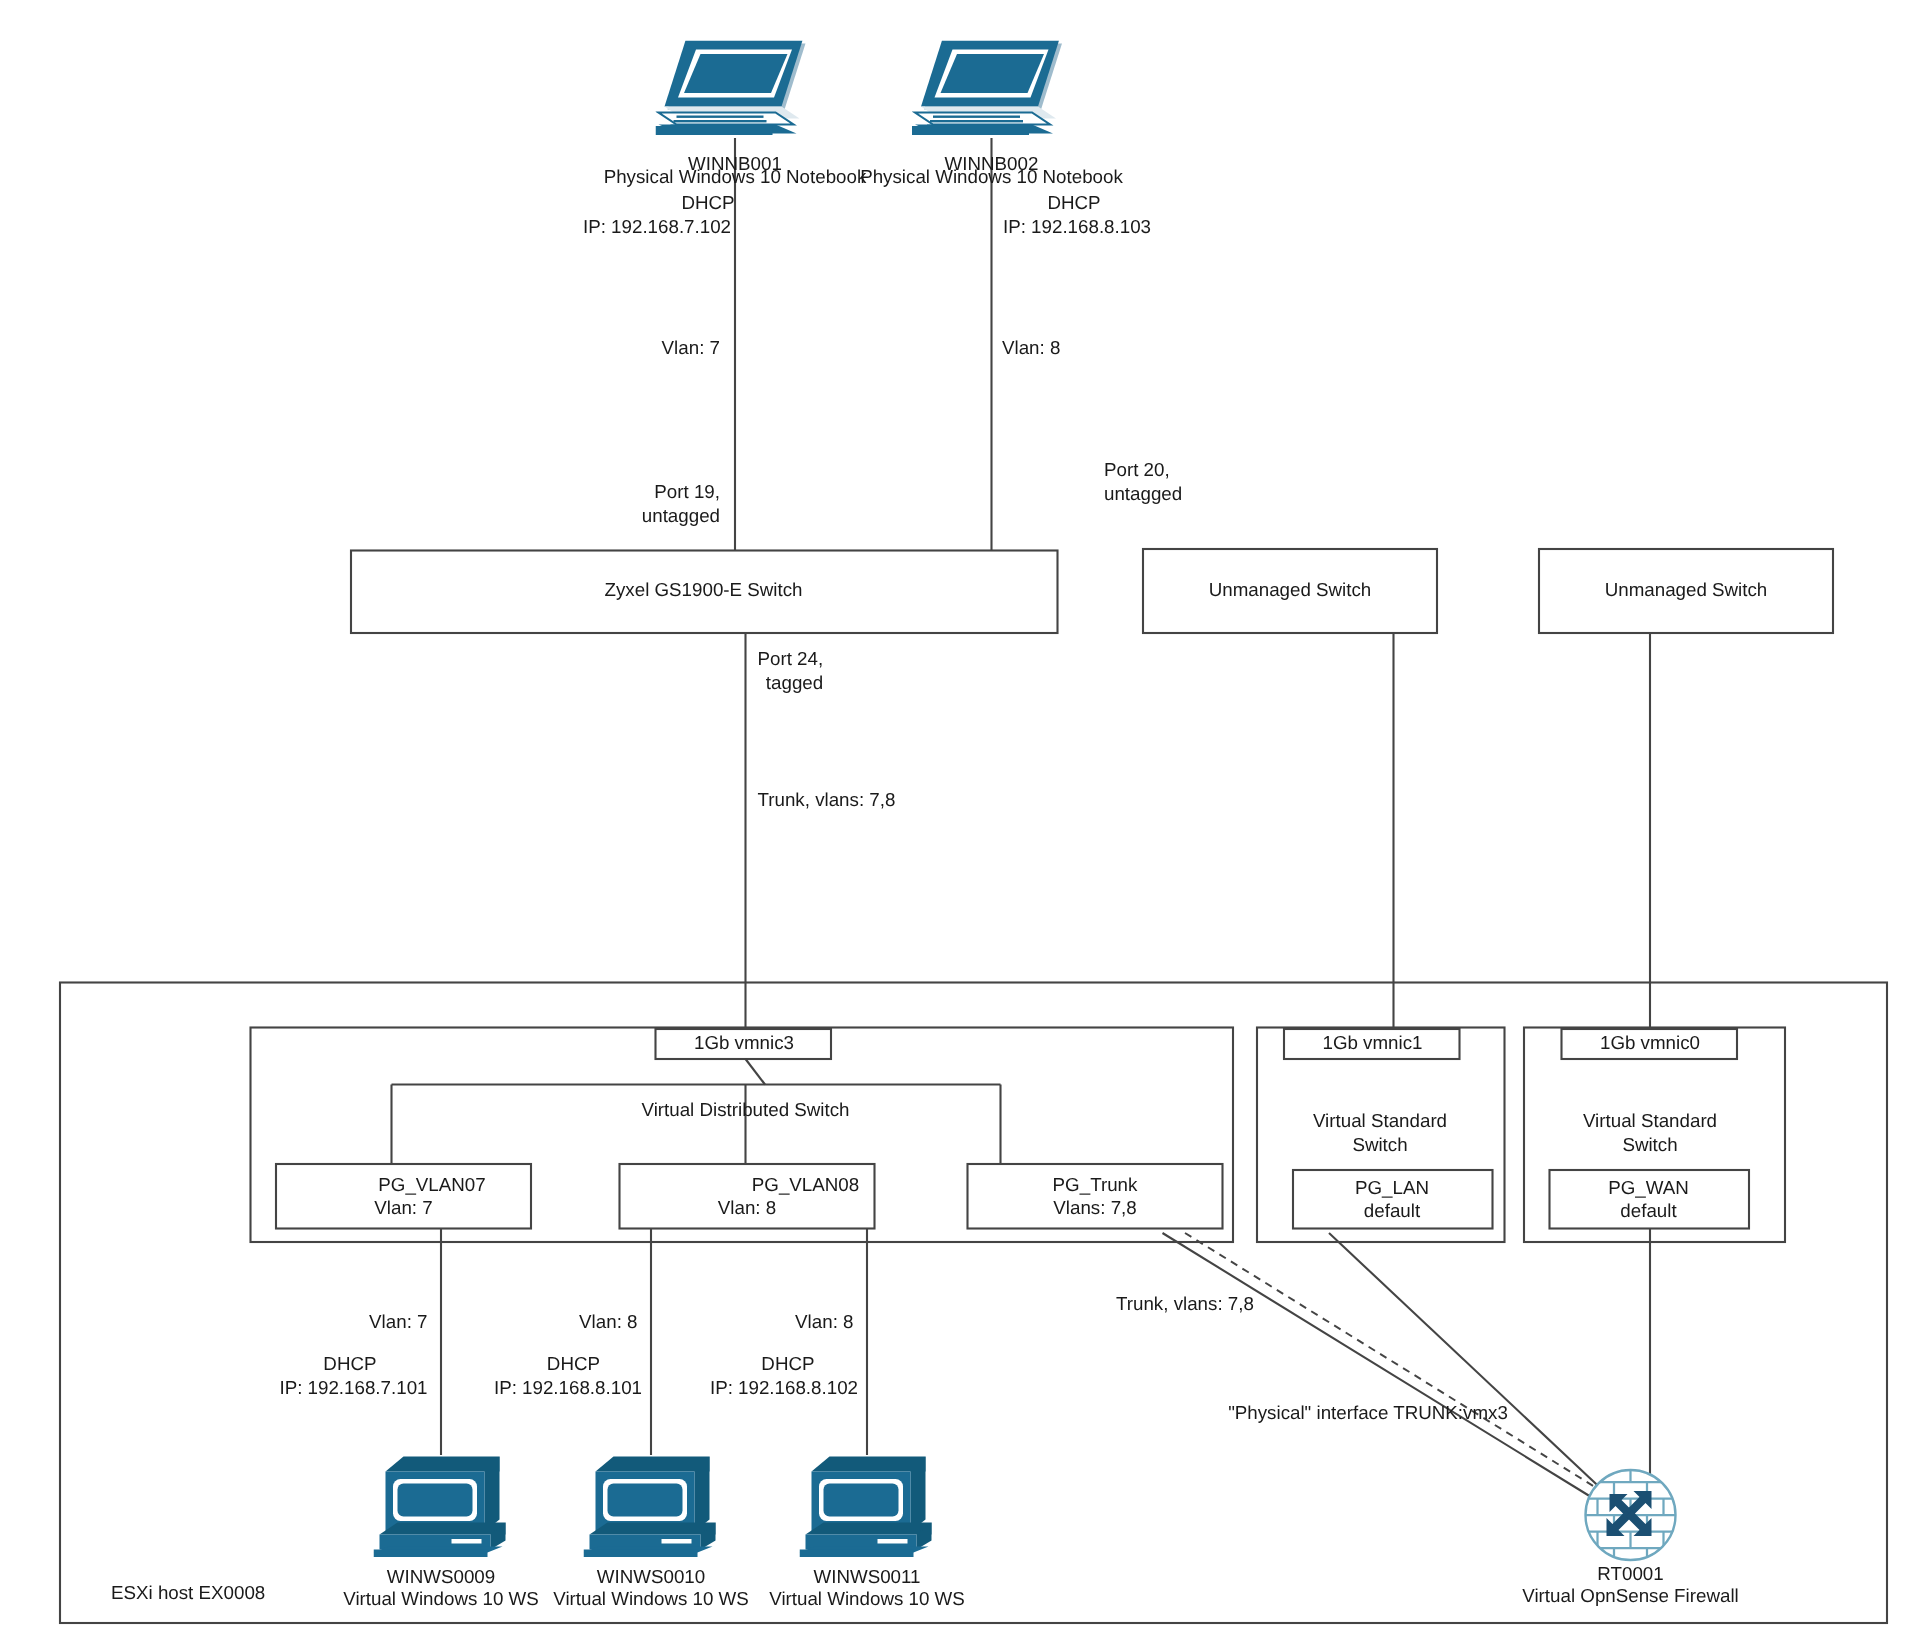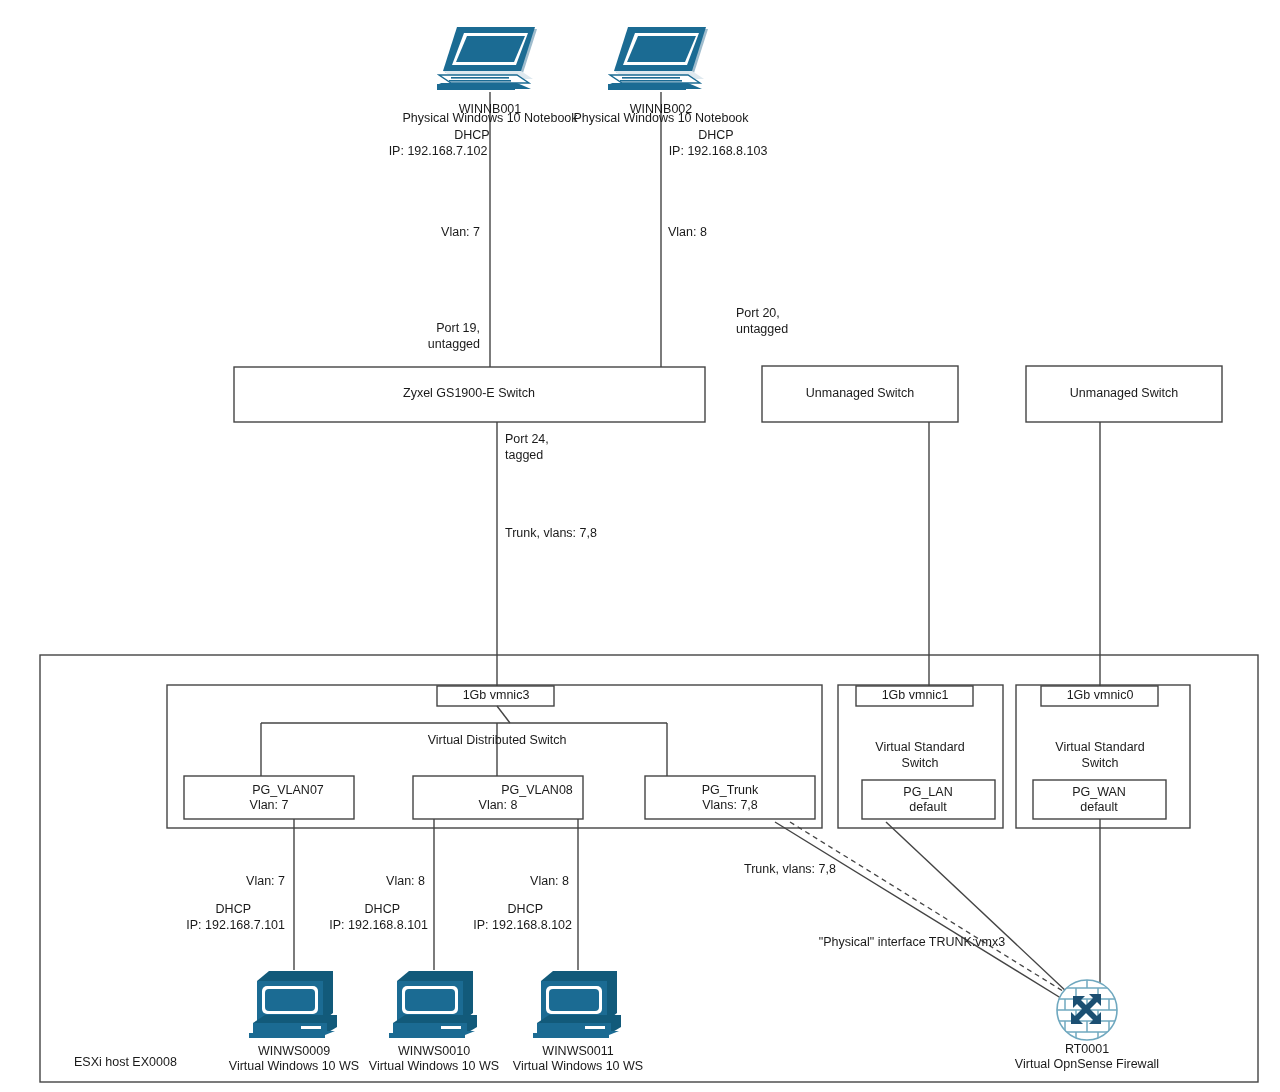--- a/index.html
+++ b/index.html
@@ -209,21 +209,21 @@
   <div class="lbl ctr" style="left:661px;top:111px;">Physical Windows 10 Notebook</div>
   <div class="lbl ctr" style="left:716px;top:128px;">DHCP</div>
   <div class="lbl ctr" style="left:718px;top:144px;">IP: 192.168.8.103</div>
 
   <div class="lbl rgt" style="left:480px;top:225px;">Vlan: 7</div>
   <div class="lbl lft" style="left:668px;top:225px;">Vlan: 8</div>
   <div class="lbl rgt" style="left:480px;top:321px;">Port 19,
 untagged</div>
   <div class="lbl lft" style="left:704px;top:306px;margin-left:32px;">Port 20,
 untagged</div>
-  <div class="lbl lft" style="left:505px;top:432px;">Port 24,
+  <div class="lbl lft" style="left:505px;top:432px;text-align:right;">Port 24,
 tagged</div>
   <div class="lbl lft" style="left:505px;top:526px;">Trunk, vlans: 7,8</div>
 
   <div class="boxlbl" style="left:469px;top:386px;">Zyxel GS1900-E Switch</div>
   <div class="boxlbl" style="left:860px;top:386px;">Unmanaged Switch</div>
   <div class="boxlbl" style="left:1124px;top:386px;">Unmanaged Switch</div>
 
   <div class="boxlbl" style="left:496px;top:688px;">1Gb vmnic3</div>
   <div class="boxlbl" style="left:915px;top:688px;">1Gb vmnic1</div>
   <div class="boxlbl" style="left:1100px;top:688px;">1Gb vmnic0</div>

